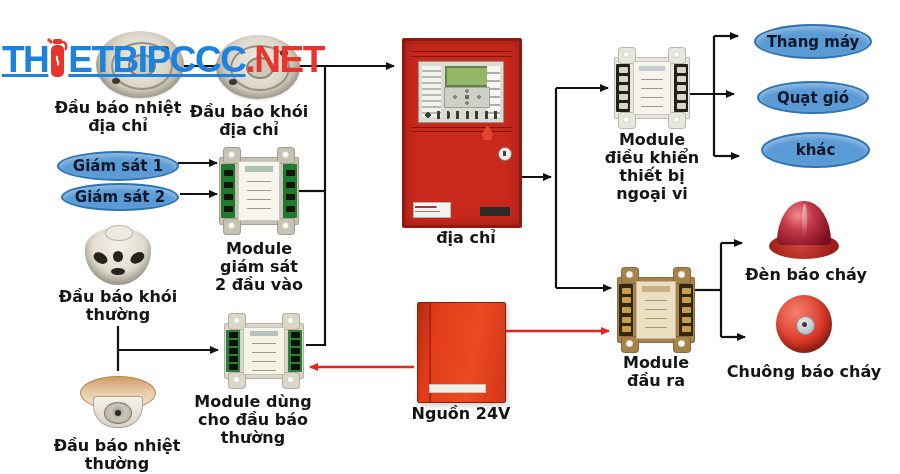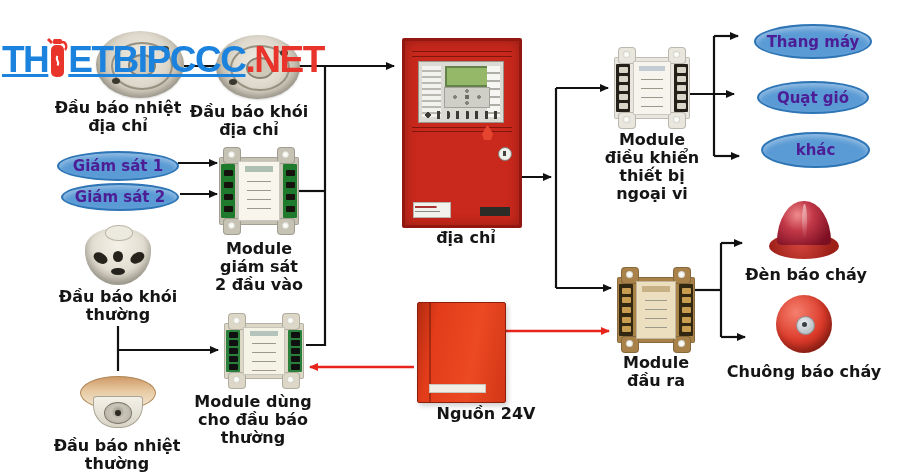--- a/index.html
+++ b/index.html
@@ -15,21 +15,21 @@
   
   .logo{position:absolute;left:2px;top:36px;z-index:40;display:flex;align-items:flex-end;
         font-family:"Liberation Sans",sans-serif;font-weight:bold;font-size:37px;
         letter-spacing:-1.5px;line-height:1;}
   .logo .blue{color:#1b82dd;text-decoration:underline;}
   .logo .red{color:#e8342a;}
   .logo svg{margin:0 -1px 0 -2px;}
   
   .oval{position:absolute;z-index:12;border-radius:50%;background:#5b9bd5;
         border:2px solid #2e75b6;display:flex;align-items:center;justify-content:center;
-        color:#4c1d95;font-weight:bold;font-size:15px;box-shadow:inset 0 3px 5px rgba(255,255,255,.35);}
+        color:#0f172a;font-weight:bold;font-size:15px;box-shadow:inset 0 3px 5px rgba(255,255,255,.35);}
   
   .addr-det{position:absolute;z-index:10;border-radius:50%;
         background:radial-gradient(circle at 50% 42%,#f0ede4 0%,#ddd8cb 45%,#bcb6a6 75%,#a29c8c 100%);
         box-shadow:inset 0 -4px 7px rgba(0,0,0,.22),0 1px 2px rgba(0,0,0,.15);}
   .addr-det::before{content:"";position:absolute;left:17%;top:16%;width:66%;height:66%;
         border-radius:50%;border:2px solid #979182;}
   .addr-det::after{content:"";position:absolute;left:36%;top:34%;width:28%;height:28%;
         border-radius:50%;background:#cfc9ba;border:2px solid #8a8476;}
   .dd{position:absolute;width:8px;height:6px;background:#3a372f;border-radius:50%;}
   
@@ -301,21 +301,21 @@
     <div class="firemark"></div>
     <div class="lock"></div>
     <div class="plabel1"></div>
     <div class="plabel2"></div>
   </div>
   <div class="lbl big" style="left:466px;top:229px;">
     <span>địa chỉ</span>
   </div>
 
   <div class="power" style="left:417px;top:302px;width:87px;height:99px;"></div>
-  <div class="lbl big" style="left:486px;top:405px;text-align:right;">
+  <div class="lbl big" style="left:461px;top:405px;text-align:right;">
     <span>Nguồn 24V</span>
   </div>
 
   <div class="module mC" style="left:614px;top:47px;width:76px;height:82px;">
     <div class="tab tl"></div>
     <div class="tab tr"></div>
     <div class="tab bl"></div>
     <div class="tab br"></div>
     <div class="mod-core"></div>
     <div class="strip l">

